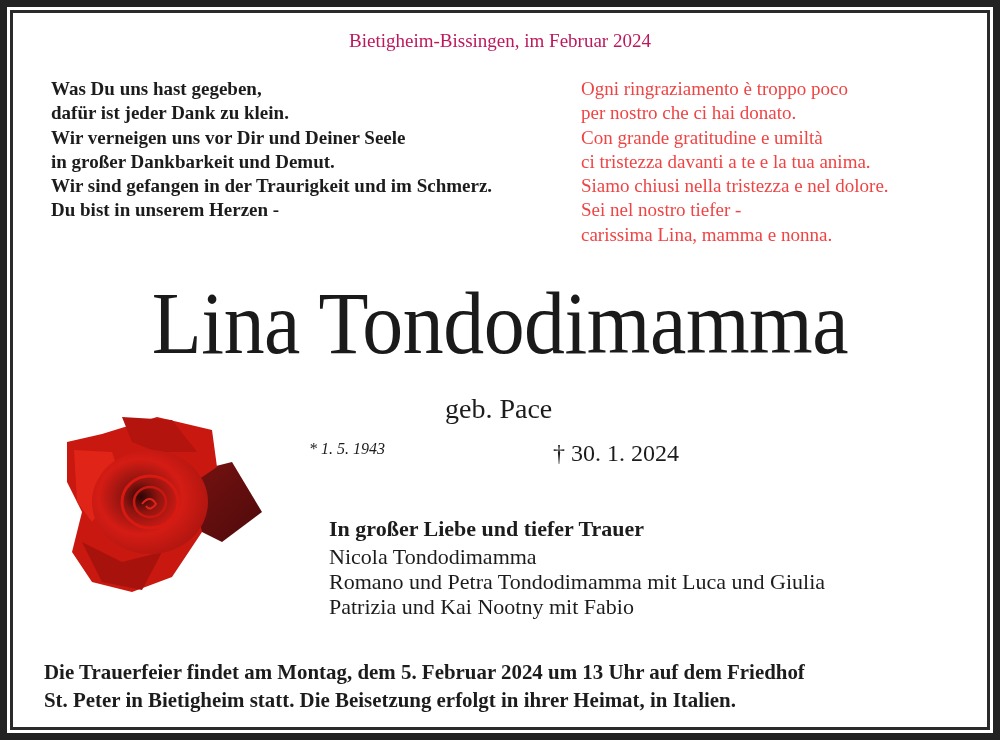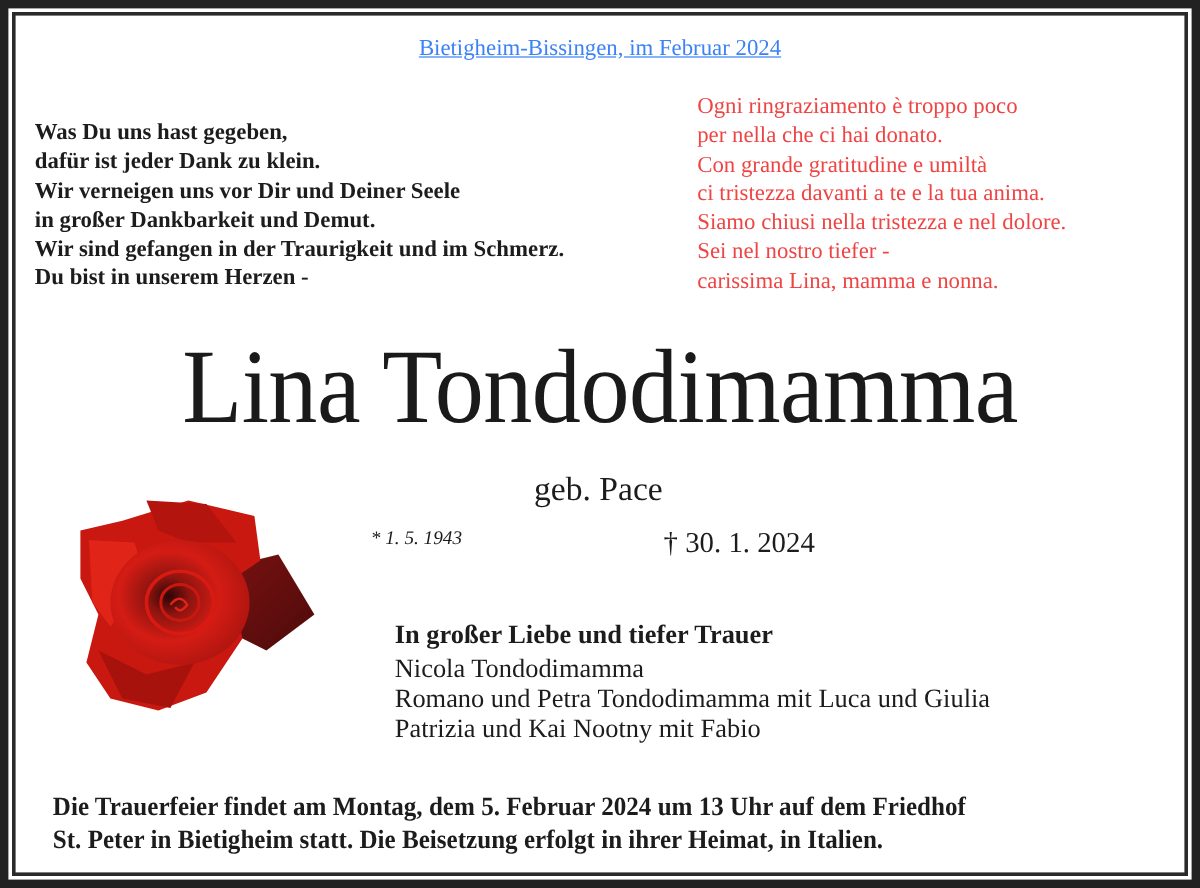--- a/index.html
+++ b/index.html
@@ -1,22 +1,22 @@
 <!DOCTYPE html>
 <html><head>
   <meta charset="utf-8">
   <style>
     html, body { margin: 0; padding: 0; background: #ffffff; }
     body { width: 1000px; height: 740px; position: relative; overflow: hidden; font-family: "Liberation Serif", serif; color: #1c1c1c; }
     .frame-outer { position: absolute; left: 0; top: 0; width: 1000px; height: 740px; box-sizing: border-box; border: 7px solid #222222; }
     .frame-inner { position: absolute; left: 10px; top: 10px; width: 980px; height: 720px; box-sizing: border-box; border: 3px solid #2a2a2a; background: #ffffff; }
     .abs { position: absolute; white-space: nowrap; }
-    .place { left: 0; width: 1000px; text-align: center; top: 30px; font-size: 19px; color: #3b82f6; text-decoration: underline; }
+    .place { left: 0; width: 1000px; text-align: center; top: 30px; font-size: 19px; color: #be185d; }
     .poem { font-size: 19px; line-height: 24.3px; }
-    .poem-de { left: 29px; top: 77px; font-weight: bold; margin-top: 22px; }
+    .poem-de { left: 51px; top: 77px; font-weight: bold; }
     .poem-it { left: 581px; top: 77px; color: #ef4444; }
     .name { left: 0; width: 1000px; text-align: center; top: 273px; font-size: 88px; letter-spacing: -0.5px; color: #1a1a1a; transform: scaleX(0.93); transform-origin: 500px 0; }
     .maiden { left: 445px; top: 393px; font-size: 28px; }
     .born { left: 309px; top: 440px; font-size: 16px; font-style: italic; }
     .died { left: 553px; top: 440px; font-size: 24px; }
     .grief { left: 329px; top: 516px; font-size: 22px; font-weight: bold; text-align: center; }
     .mourners { left: 329px; top: 544px; font-size: 22px; line-height: 25px; }
     .funeral { left: 44px; top: 658px; font-size: 22px; font-weight: bold; line-height: 28px; transform: scaleX(0.95); transform-origin: 0 0; }
     .rose { left: 62px; top: 412px; width: 205px; height: 185px; }
   </style>
@@ -32,21 +32,21 @@
   <div>Was Du uns hast gegeben,</div>
   <div>dafür ist jeder Dank zu klein.</div>
   <div>Wir verneigen uns vor Dir und Deiner Seele</div>
   <div>in großer Dankbarkeit und Demut.</div>
   <div>Wir sind gefangen in der Traurigkeit und im Schmerz.</div>
   <div>Du bist in unserem Herzen -</div>
 </div>
 
 <div class="abs poem poem-it">
   <div>Ogni ringraziamento è troppo poco</div>
-  <div>per nella che ci hai donato.</div>
+  <div>per nostro che ci hai donato.</div>
   <div>Con grande gratitudine e umiltà</div>
   <div>ci tristezza davanti a te e la tua anima.</div>
   <div>Siamo chiusi nella tristezza e nel dolore.</div>
   <div>Sei nel nostro tiefer -</div>
   <div>carissima Lina, mamma e nonna.</div>
 </div>
 
 <div class="abs name">Lina Tondodimamma</div>
 <div class="abs maiden">geb. Pace</div>
 <div class="abs born">* 1. 5. 1943</div>

